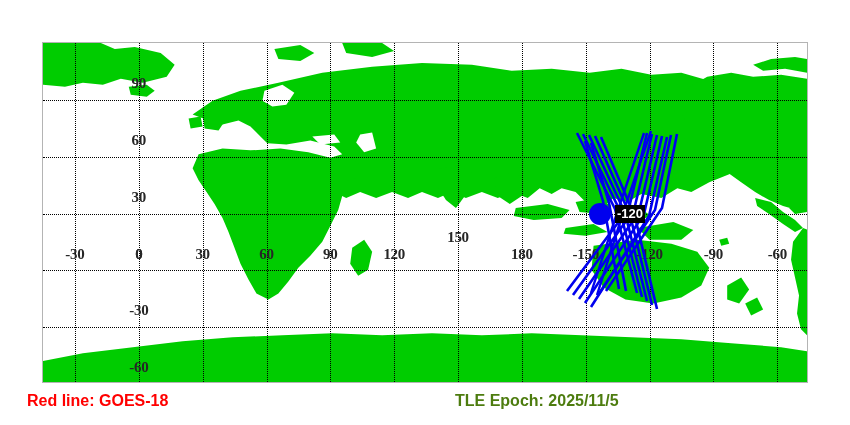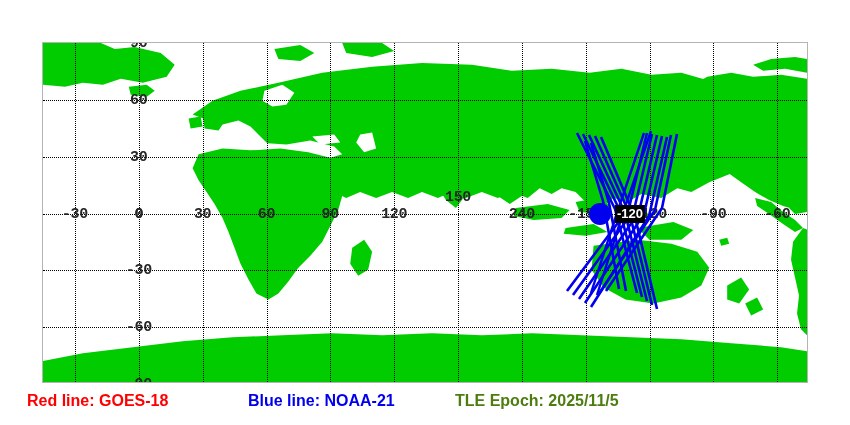--- a/index.html
+++ b/index.html
@@ -58,27 +58,28 @@
     left: 0;
     height: 0;
     width: 100%;
     border-top: 1px dotted #000000;
   }
 
   
   .lon-label, .lat-label {
     position: absolute;
     color: #262626;
-    font-family: Liberation Mono, monospace;
+    font-family: Liberation Serif, serif;
     font-size: 15px;
     font-weight: bold;
     white-space: nowrap;
     letter-spacing: -0.3px;
     transform: translate(-50%, -50%);
     pointer-events: none;
+    margin-top: 40px;
   }
 
   
   #sat-overlay {
     position: absolute;
     left: 0; top: 0;
     width: 100%; height: 100%;
     overflow: visible;
   }
 
@@ -220,21 +221,21 @@
     <div class="grid-h" style="top:227.3px;"></div>
     <div class="grid-h" style="top:284.2px;"></div>
 
     <div class="lon-label" style="left:31.9px;  top:170.5px;">-30</div>
     <div class="lon-label" style="left:95.8px;  top:170.5px;">0</div>
     <div class="lon-label" style="left:159.6px; top:170.5px;">30</div>
     <div class="lon-label" style="left:223.5px; top:170.5px;">60</div>
     <div class="lon-label" style="left:287.3px; top:170.5px;">90</div>
     <div class="lon-label" style="left:351.2px; top:170.5px;text-align:center;">120</div>
     <div class="lon-label" style="left:415.0px; top:154px;">150</div>
-    <div class="lon-label" style="left:478.9px; top:170.5px;">240</div>
+    <div class="lon-label" style="left:478.9px; top:170.5px;">180</div>
     <div class="lon-label" style="left:542.7px; top:170.5px;">-150</div>
     <div class="lon-label" style="left:606.6px; top:170.5px;">-120</div>
     <div class="lon-label" style="left:670.4px; top:170.5px;">-90</div>
     <div class="lon-label" style="left:734.3px; top:170.5px;">-60</div>
 
     <div class="lat-label" style="left:95.8px; top:0px;">90</div>
     <div class="lat-label" style="left:95.8px; top:56.8px;">60</div>
     <div class="lat-label" style="left:95.8px; top:113.7px;">30</div>
     <div class="lat-label" style="left:95.8px; top:170.5px;">0</div>
     <div class="lat-label" style="left:95.8px; top:227.3px;">-30</div>
@@ -277,17 +278,16 @@
       <div style="position:absolute; left:546px; top:160px; width:22px; height:22px;
                   border-radius:50%; background:#0000ee;"></div>
 
       <div class="marker-label-box" style="left:572px; top:170.5px;">-120</div>
     </div>
 
   </div>
 
   <div id="legend">
     <div class="legend-item" id="legend-red">Red line: GOES-18</div>
-    <div class="legend-item" id="legend-blue">Blue line: NOAA-21</div>
     <div class="legend-item" id="legend-tle">TLE Epoch: 2025/11/5</div>
   </div>
 
 </div>
 
 </body></html>

